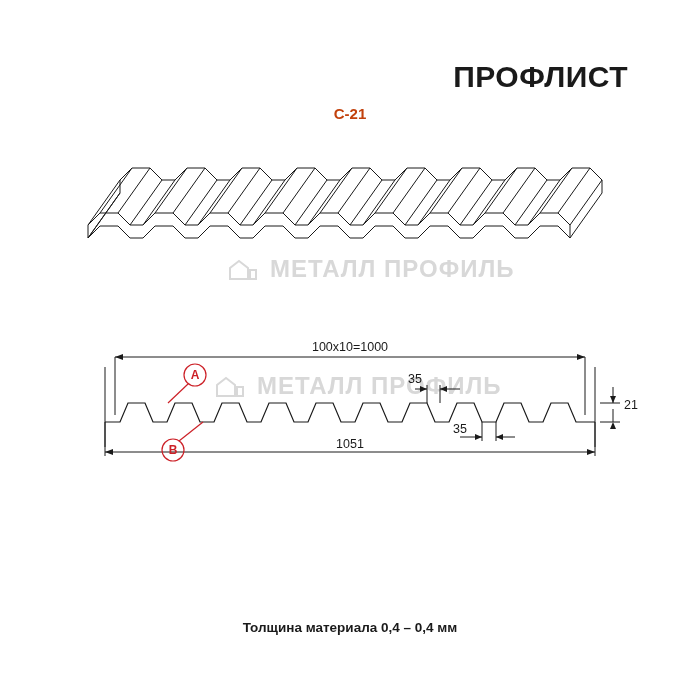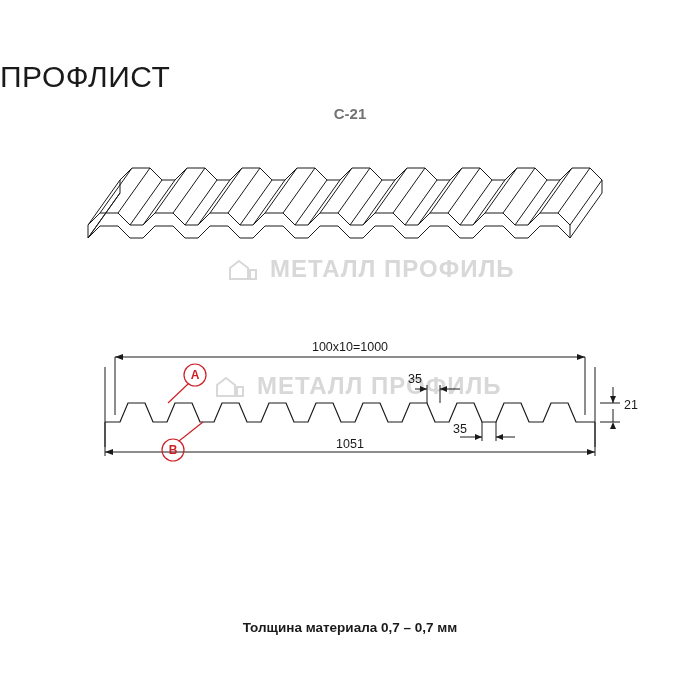--- a/index.html
+++ b/index.html
@@ -19,35 +19,35 @@
     position: absolute;
     inset: 0;
     width: 700px;
     height: 700px;
   }
   .title {
     position: absolute;
     top: 60px;
     left: 0;
     width: 628px;
-    text-align: left;
+    text-align: right;
     font-size: 30px;
-    font-weight: normal;
+    font-weight: bold;
     letter-spacing: 0.5px;
     color: #1a1a1a;
   }
   .subtitle {
     position: absolute;
     top: 105px;
     left: 0;
     width: 700px;
     text-align: center;
     font-size: 15px;
     font-weight: bold;
-    color: #737373;
+    color: #c2410c;
   }
   .footer-note {
     position: absolute;
     top: 620px;
     left: 0;
     width: 700px;
     text-align: center;
     font-size: 13.5px;
     font-weight: bold;
     color: #1a1a1a;
@@ -228,15 +228,15 @@
 
       <g>
         <circle class="red" cx="113" cy="123" r="11"></circle>
         <text class="redtxt" x="113" y="127" text-anchor="middle">B</text>
         <path class="red" d="M119 114 L143 95"></path>
       </g>
 
     </svg>
   </div>
 
-  <div class="footer-note">Толщина материала 0,7 – 0,7 мм</div>
+  <div class="footer-note">Толщина материала 0,4 – 0,4 мм</div>
 
 </div>
 
 </body></html>

